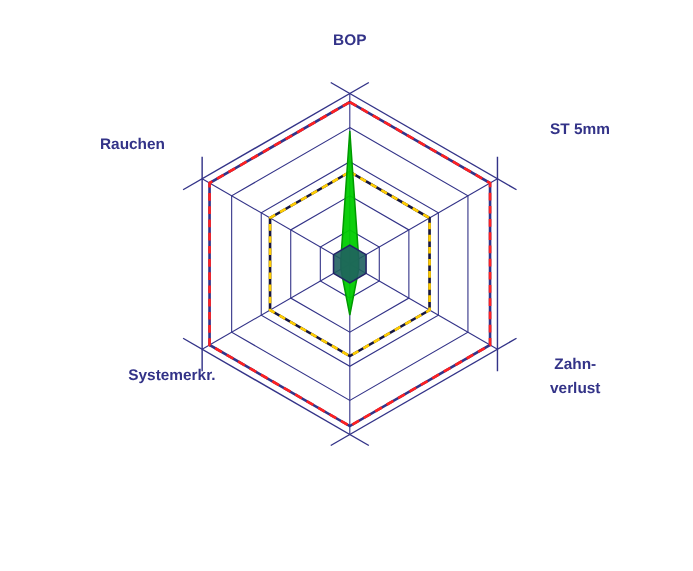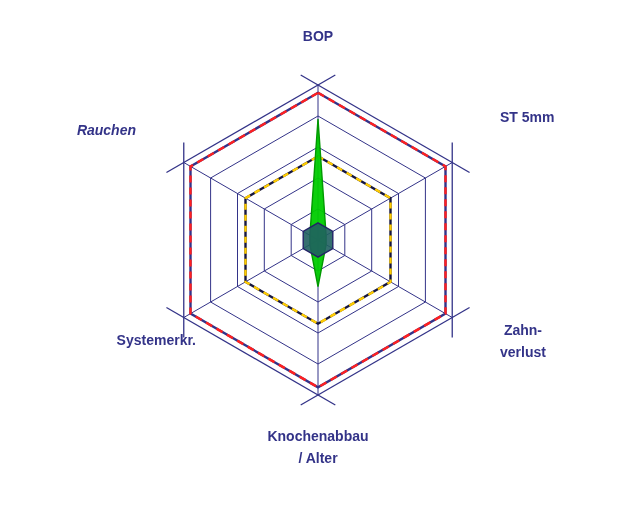--- a/index.html
+++ b/index.html
@@ -2,21 +2,21 @@
 <html><head>
 <meta charset="utf-8">
 <style>
   html,body{margin:0;padding:0;background:#ffffff;}
   .page{position:relative;width:630px;height:476px;background:#ffffff;overflow:hidden;
         font-family:"Liberation Sans",sans-serif;border-radius:12px;}
   .axis-label{position:absolute;color:#333388;font-weight:bold;font-size:14px;
               line-height:1.55;white-space:pre-line;}
   .axis-label.bop{left:318px;top:26px;transform:translateX(-50%);text-align:center;}
   .axis-label.st5{left:500px;top:107px;text-align:center;}
-  .axis-label.rauchen{left:136px;top:120px;transform:translateX(-100%);text-align:center;font-style:italic;}
+  .axis-label.rauchen{left:150px;top:120px;transform:translateX(-100%);text-align:center;}
   .axis-label.zahn{left:500px;top:320px;text-align:center;}
   .axis-label.system{left:152px;top:330px;transform:translateX(-100%);text-align:right;margin-left:44px;}
   .axis-label.knochen{left:318px;top:426px;transform:translateX(-50%);text-align:center;}
   svg{position:absolute;left:0;top:0;}
 </style>
 </head>
 <body>
 
 <div class="page">
   <svg id="radar" width="630" height="519" viewBox="0 0 630 519">
@@ -41,17 +41,15 @@
       <polygon points="318.0,156.3 390.5,198.2 390.5,281.9 318.0,323.7 245.5,281.9 245.5,198.1" fill="none" stroke="#16163f" stroke-width="2.4"></polygon>
       <polygon points="318.0,156.3 390.5,198.2 390.5,281.9 318.0,323.7 245.5,281.9 245.5,198.1" fill="none" stroke="#ffcc00" stroke-width="2.4" stroke-dasharray="6 5"></polygon>
       <polygon points="318.0,119.1 326.1,235.3 326.1,244.7 318.0,286.5 309.9,244.7 309.9,235.3" fill="#00cc00" fill-opacity="0.95" stroke="#009900" stroke-width="1.4"></polygon>
       <polygon points="318.0,222.9 332.8,231.5 332.8,248.5 318.0,257.1 303.2,248.5 303.2,231.5" fill="#1f5f5f" fill-opacity="0.9" stroke="#222266" stroke-width="1.4"></polygon>
     </svg>
 
   <div class="axis-label bop">BOP</div>
   <div class="axis-label st5">ST 5mm</div>
   <div class="axis-label zahn">Zahn-
 verlust</div>
-  <div class="axis-label knochen">Knochenabbau
-/ Alter</div>
   <div class="axis-label system">Systemerkr.</div>
   <div class="axis-label rauchen">Rauchen</div>
 </div>
 
 </body></html>

